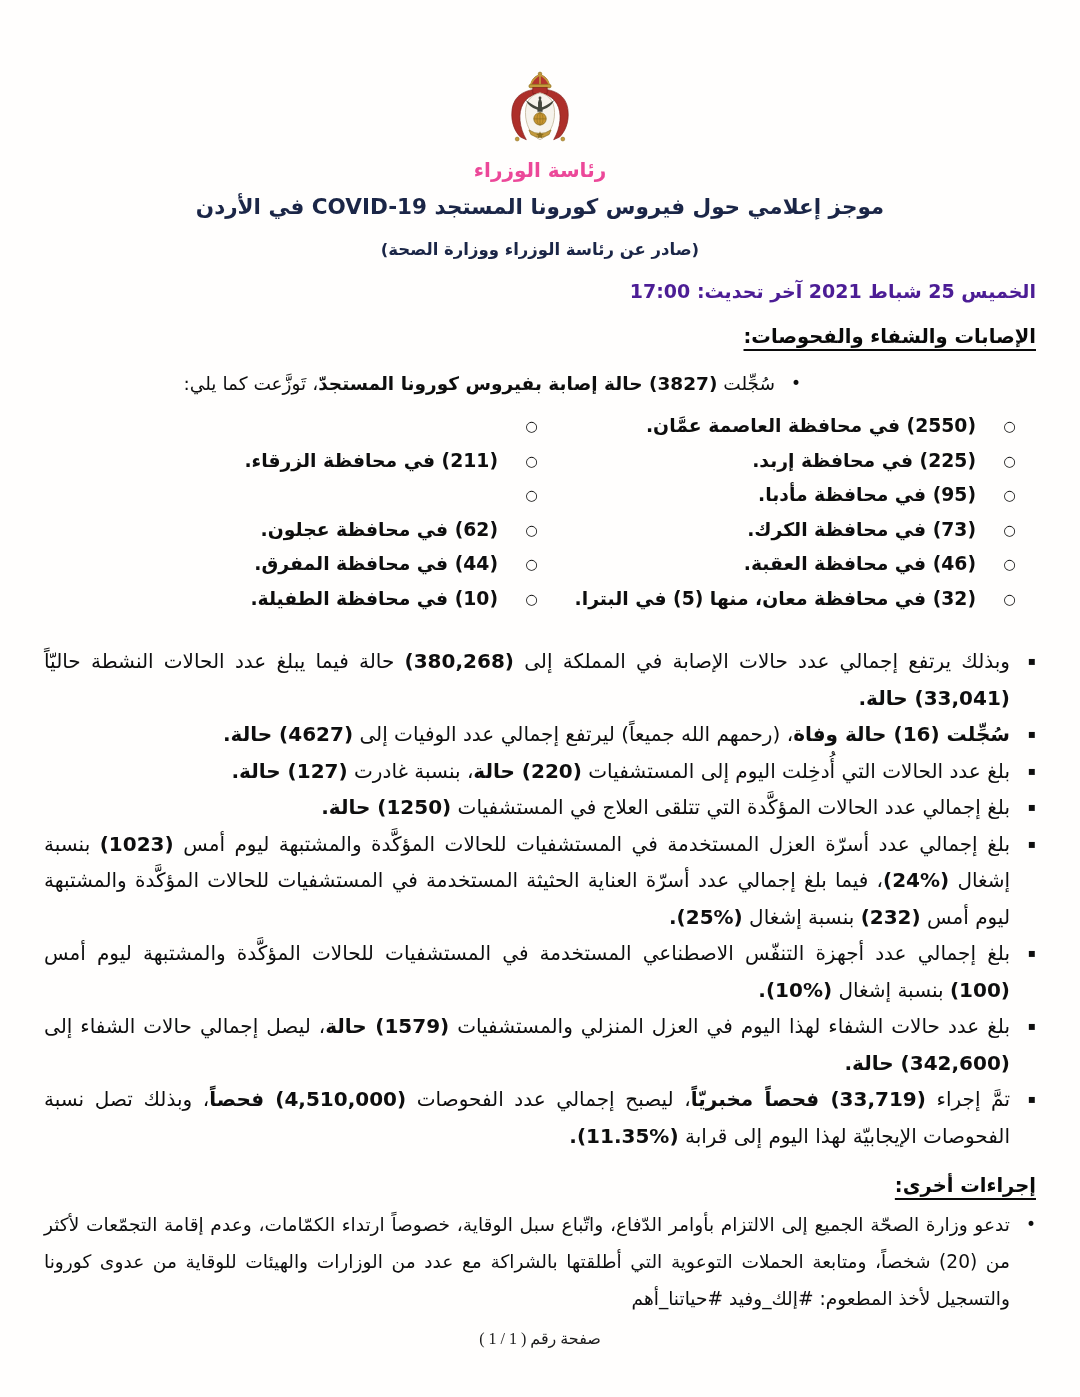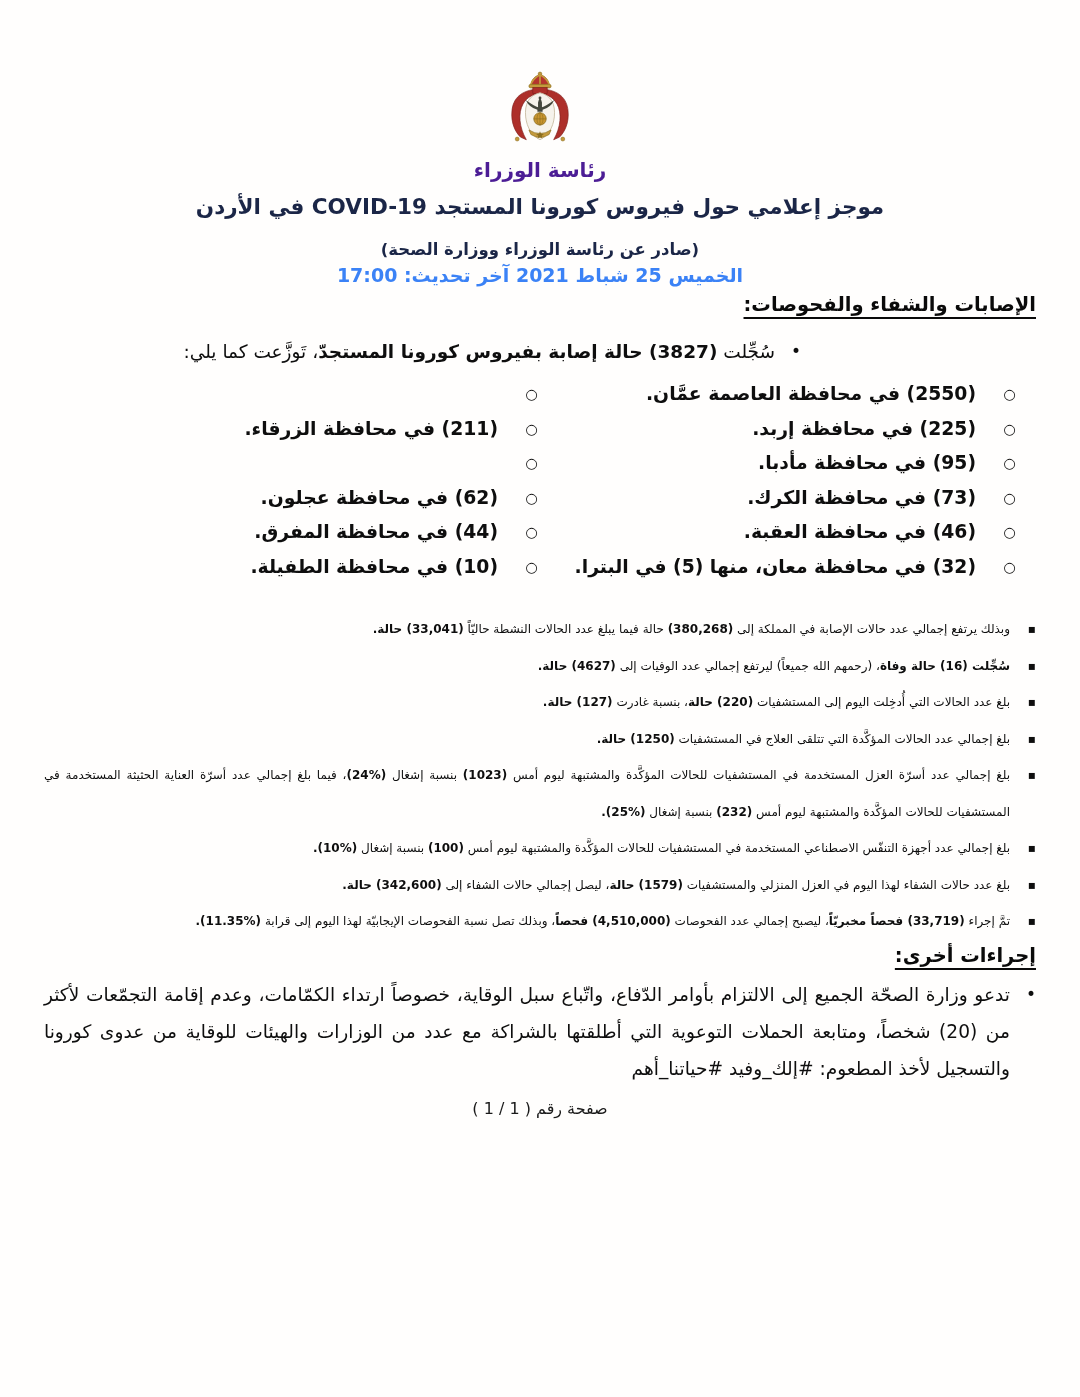--- a/index.html
+++ b/index.html
@@ -14,71 +14,71 @@
     width:1080px; height:1397px;
     padding:0 44px;
     direction:rtl;
     position:relative;
     background:#fffefd;
   }
   
   .logo-wrap { text-align:center; padding-top:70px; direction:rtl; }
   .crest { display:block; margin:0 auto; }
   .org-script {
-    font-size:20px; font-weight:bold; color:#4c1d95;
+    font-size:20px; font-weight:bold; color:#ec4899;
     margin-top:1px; letter-spacing:-1px; line-height:26px;
   }
   .doc-title {
     text-align:center; font-size:21.5px; font-weight:bold;
     color:#1b2647; margin-top:9px; line-height:30px;
   }
   .doc-subtitle {
     text-align:center; font-size:16.5px; font-weight:bold;
     color:#1b2647; margin-top:16px; line-height:24px;
   }
   .date-line {
-    font-size:19px; font-weight:bold; color:#3b82f6;
-    line-height:27px;text-align:center;
+    font-size:19px; font-weight:bold; color:#4c1d95;
+    margin-top:16px; line-height:27px;
   }
   .section-heading {
     font-size:19.5px; font-weight:bold; color:#0a0a0a;
     text-decoration:underline; text-underline-offset:6px;
     text-decoration-thickness:2px;
-    margin-top:2px; line-height:28px;
+    margin-top:18px; line-height:28px;
   }
   
   .intro-item {
     display:flex; margin-top:14px; margin-right:235px;
     font-size:18.5px; line-height:37px;
   }
   .intro-bullet { width:26px; font-size:17px; }
   
   .gov-grid { display:flex; margin-top:7px; margin-right:20px; }
   .gov-col-right { width:478px; }
   .gov-col-left { flex:1; }
   .gov-item { display:flex; font-size:18.8px; font-weight:bold; line-height:34.5px; }
   .gov-bullet {
     width:40px; font-weight:normal; font-size:14.5px; line-height:34.5px;
   }
   
   .stats-list { margin-top:27px; }
   .stat-item { display:flex; }
   .stat-bullet { width:26px; font-size:12px; line-height:36.5px; }
   .stat-text {
-    flex:1; font-size:12px; line-height:36.5px; text-align:justify;
+    flex:1; font-size:20px; line-height:36.5px; text-align:justify;
   }
   .stat-text b, .intro-item b, .gov-item b { font-weight:bold;text-align:center; }
   
   .other-item { display:flex; margin-top:6px; }
   .other-bullet { width:26px; font-size:17px; line-height:37px; }
   .other-text { flex:1; font-size:18.6px; line-height:37px; text-align:justify; }
   
   .page-footer {
     text-align:center; font-size:16px; color:#1a1a1a;
-    margin-top:10px; line-height:24px;
+    margin-top:10px; line-height:24px;font-family:Liberation Serif, serif;
   }
 </style>
 </head>
 <body>
 
 <div class="page">
 
   <div class="logo-wrap">
     <svg class="crest" width="116" height="86" viewBox="0 0 120 132" aria-hidden="true">
 

